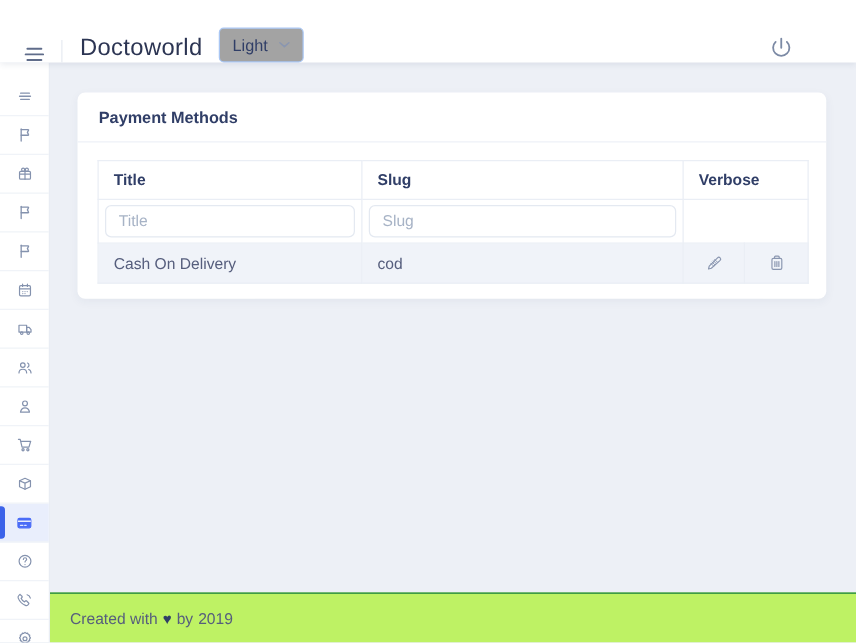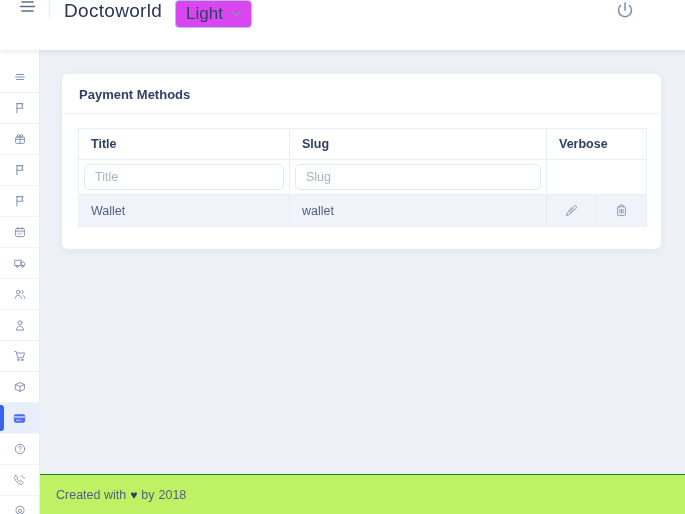--- a/index.html
+++ b/index.html
@@ -1,28 +1,28 @@
 <!DOCTYPE html>
 <html><head>
 <meta charset="utf-8">
 <style>
   * { margin:0; padding:0; box-sizing:border-box; }
   html,body { width:685px; height:514px; overflow:hidden; background:#edf0f6;
     font-family:"Liberation Sans", sans-serif; }
 
   
-  .topbar { height:50px; background:#fff; display:flex; align-items:flex-start;
+  .topbar { height:50px; background:#fff; display:flex; align-items:flex-end;
     box-shadow:0 2px 5px rgba(44,58,94,.10); position:relative; z-index:5; }
   .menu-toggle { background:none; border:none; cursor:pointer; margin-left:19px;
     display:flex; align-items:center; }
   .top-divider { width:1px; height:18px; background:#e7ebf2; margin:0 14px 0 13px; }
   .brand { font-size:19px; color:#2c3553; font-weight:500; letter-spacing:.3px; }
-  .theme-btn { margin-left:13px; height:28px; background:#d946ef;
+  .theme-btn { margin-left:13px; height:28px; background:#a3a3a3;
     border:1px solid #a9c6f3; border-radius:4px; padding:0 10px;
-    font-size:17px; color:#303e67; font-family:inherit;
+    font-size:13px; color:#303e67; font-family:inherit;
     display:flex; align-items:center; gap:9px; cursor:pointer; }
   .power-btn { margin-left:auto; margin-right:49px; background:none; border:none;
     cursor:pointer; display:flex; align-items:center; }
 
   
   .layout { display:flex; height:464px; }
   .sidebar { width:40px; background:#fff; border-right:1px solid #e9edf4;
     padding-top:12px; flex:none; }
   .side-item { height:31px; display:flex; align-items:center; justify-content:center;
     border-bottom:1px solid #f0f3f8; position:relative; cursor:pointer; }
@@ -32,21 +32,21 @@
     width:4px; background:#3c63e9; border-radius:0 3px 3px 0; }
 
   .rightcol { flex:1; display:flex; flex-direction:column; background:#edf0f6; }
   .main { flex:1; padding:24px 24px 0 22px; overflow:hidden; }
 
   
   .card { background:#fff; border-radius:6px; width:599px;
     box-shadow:0 2px 8px rgba(45,60,90,.05); }
   .card-header { padding:11px 17px 10px; border-bottom:1px solid #eef1f7; }
   .card-title { font-size:13px; font-weight:700; color:#303e67; }
-  .card-body { padding:14px 15px 22px 16px; }
+  .card-body { padding:14px 15px 12px 16px; }
 
   
   table { border-collapse:collapse; width:568px; table-layout:fixed; font-size:12.5px; }
   th, td { border:1px solid #eaeef5; }
   thead th { color:#303e67; font-weight:600; text-align:left; padding:8px 12px;
     background:#fff; }
   .filter-cell { padding:4px 5px; background:#fff; }
   .filter-input { width:100%; height:26px; border:1px solid #e4e9f1; border-radius:5px;
     padding:0 10px; font-size:12.5px; color:#565e7d; font-family:inherit; outline:none; }
   .filter-input::placeholder { color:#a7b3c6; }
@@ -216,22 +216,22 @@
                 <th colspan="2">Verbose</th>
               </tr>
               <tr>
                 <td class="filter-cell"><input class="filter-input" type="text" placeholder="Title" style=""></td>
                 <td class="filter-cell"><input class="filter-input" type="text" placeholder="Slug" style=""></td>
                 <td class="filter-cell" colspan="2"></td>
               </tr>
             </thead>
             <tbody>
               <tr>
-                <td>Wallet</td>
-                <td>wallet</td>
+                <td>Cash On Delivery</td>
+                <td>cod</td>
                 <td class="action-cell"><button class="icon-btn">
                       <svg width="15" height="15" viewBox="0 0 16 16" fill="none" stroke="#8a96b0" stroke-width="1" stroke-linecap="round" stroke-linejoin="round">
                         <path d="M3 13l.6-2.4 7.1-7.1c.6-.6 1.6-.6 2.2 0s.6 1.6 0 2.2L5.4 12.4 3 13z"></path>
                         <path d="M8.3 4.9l2.2 2.2 M7.2 6l2.2 2.2 M6.1 7.1l2.2 2.2 M5 8.2l2.2 2.2" stroke-width=".8"></path>
                       </svg>
                     </button></td>
                 <td class="action-cell"><button class="icon-btn">
                       <svg width="15" height="15" viewBox="0 0 16 16" fill="none" stroke="#8a96b0" stroke-width="1" stroke-linecap="round" stroke-linejoin="round">
                         <path d="M6 4V2.9c0-.5.3-.9.8-.9h2.4c.5 0 .8.4.8.9V4"></path>
                         <rect x="3.8" y="4" width="8.4" height="9.4" rx="1.2"></rect>
@@ -242,16 +242,16 @@
             </tbody>
           </table>
         </div>
       </section>
     </main>
 
     <footer class="footer">
       <span>Created with</span>
       <span class="heart">♥</span>
       <span>by</span>
-      <span>2018</span>
+      <span>2019</span>
     </footer>
   </div>
 </div>
 
 </body></html>

